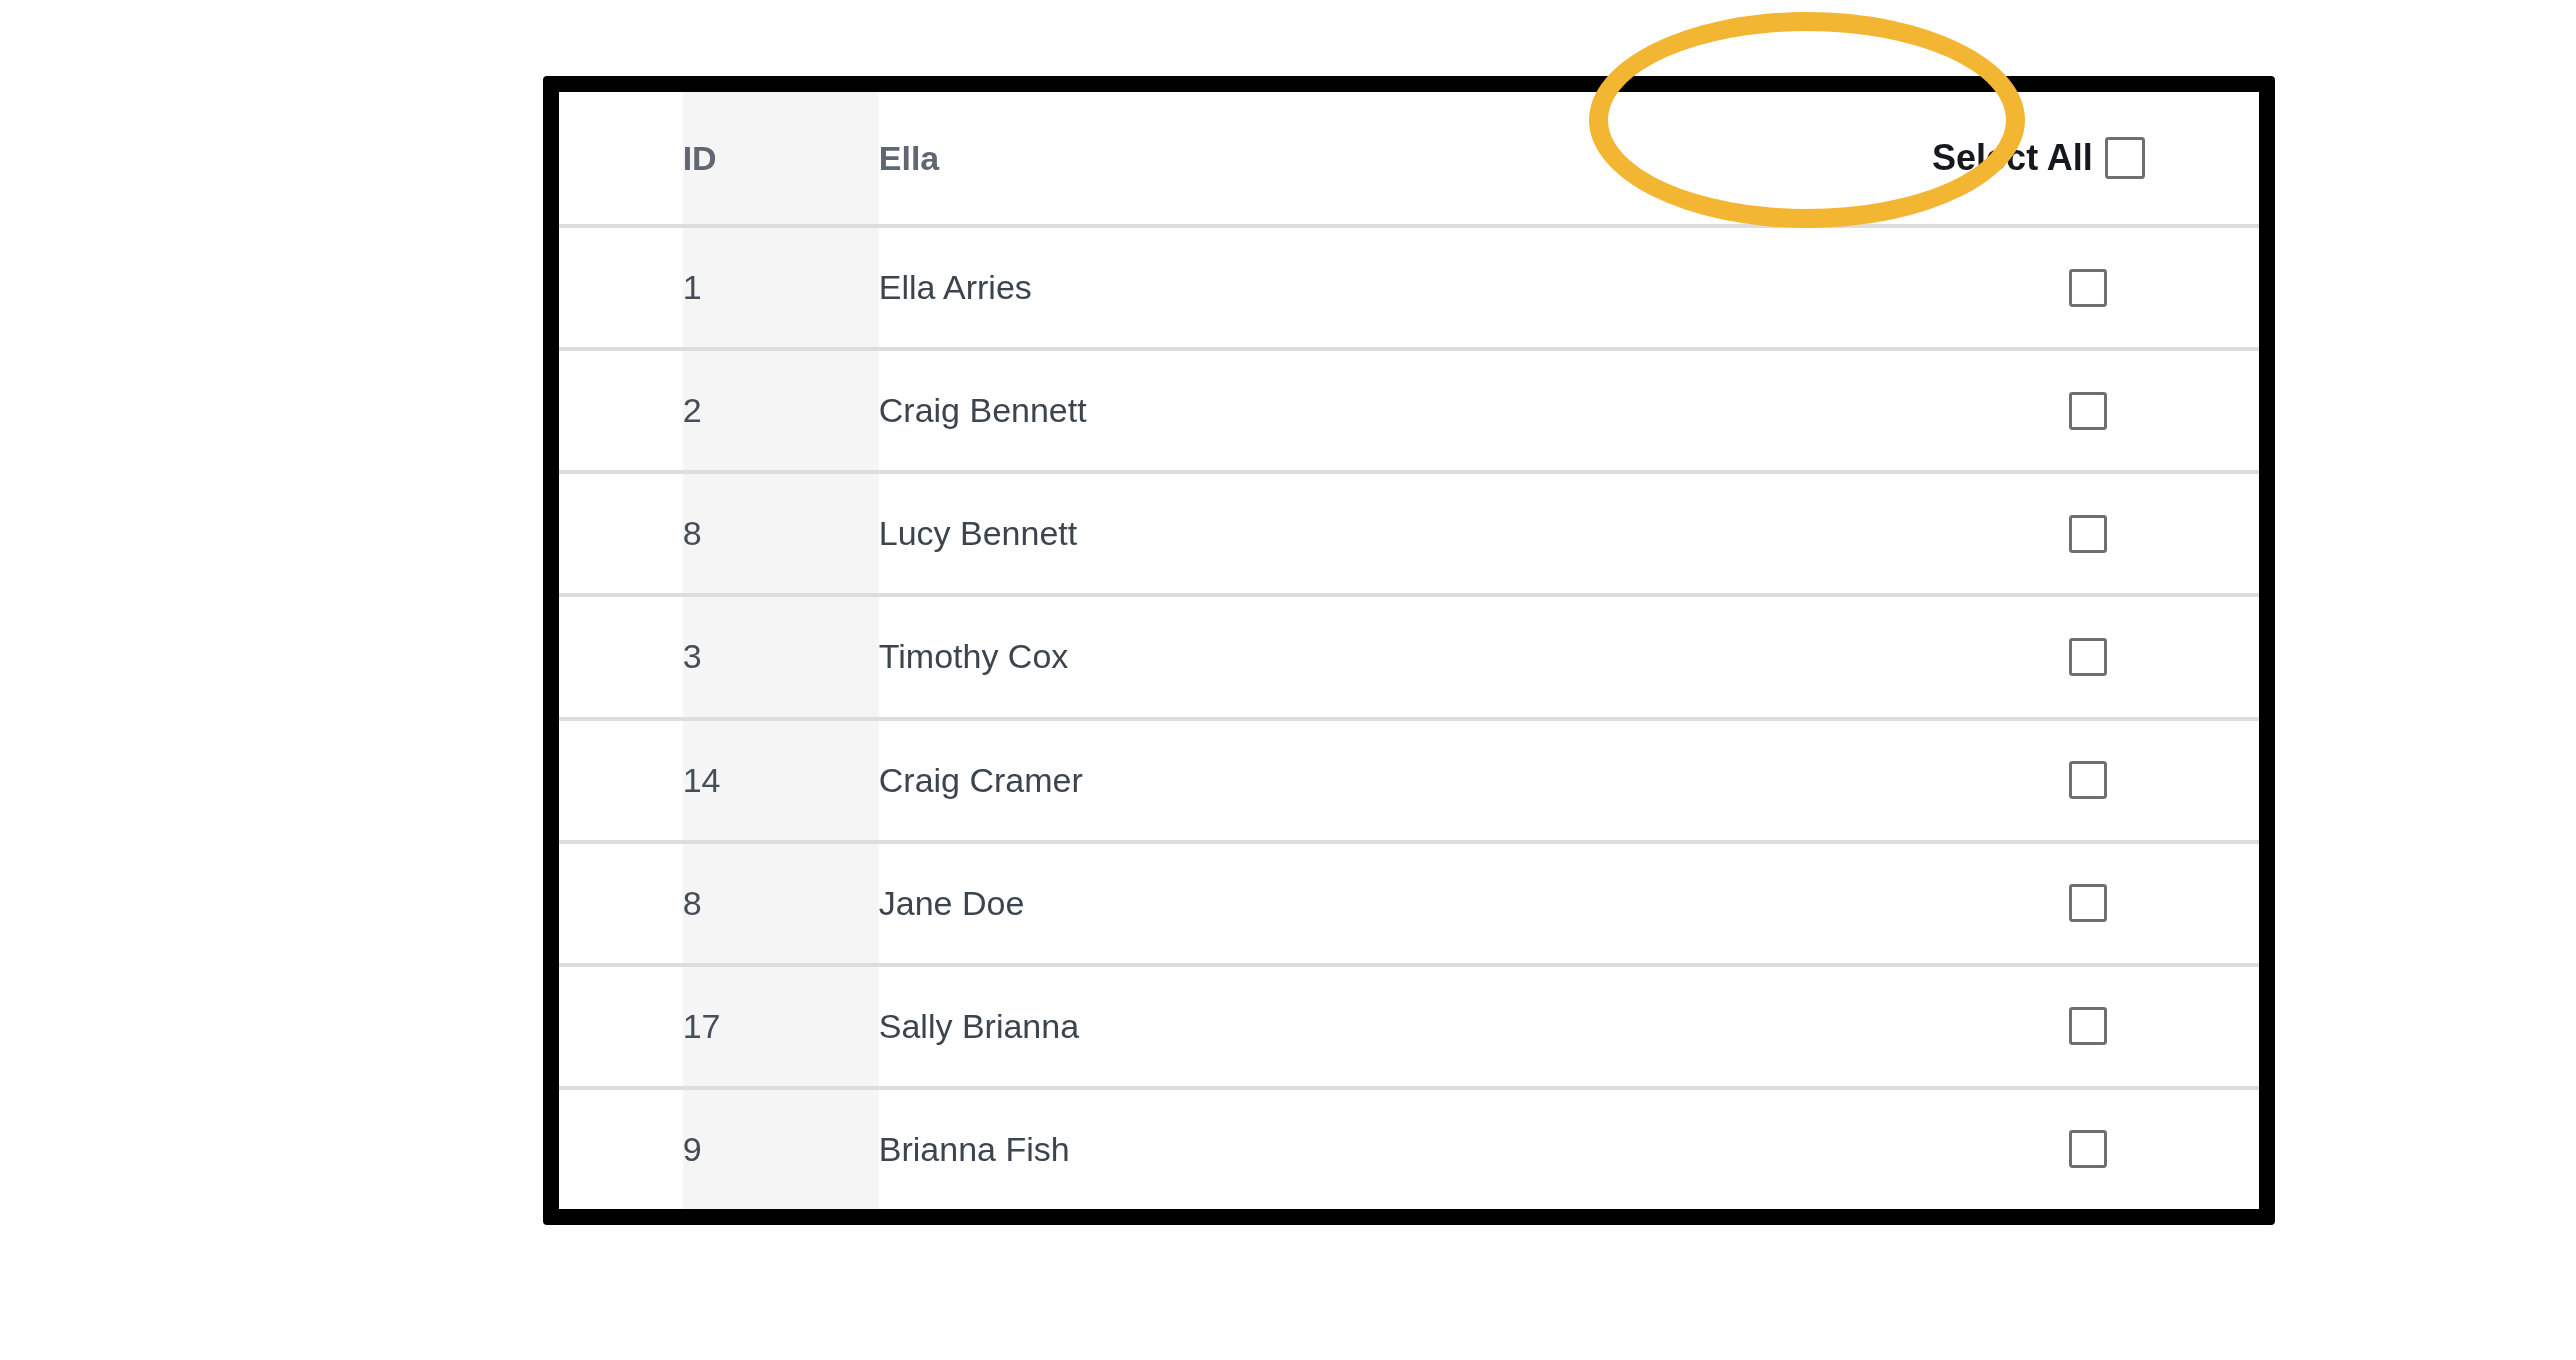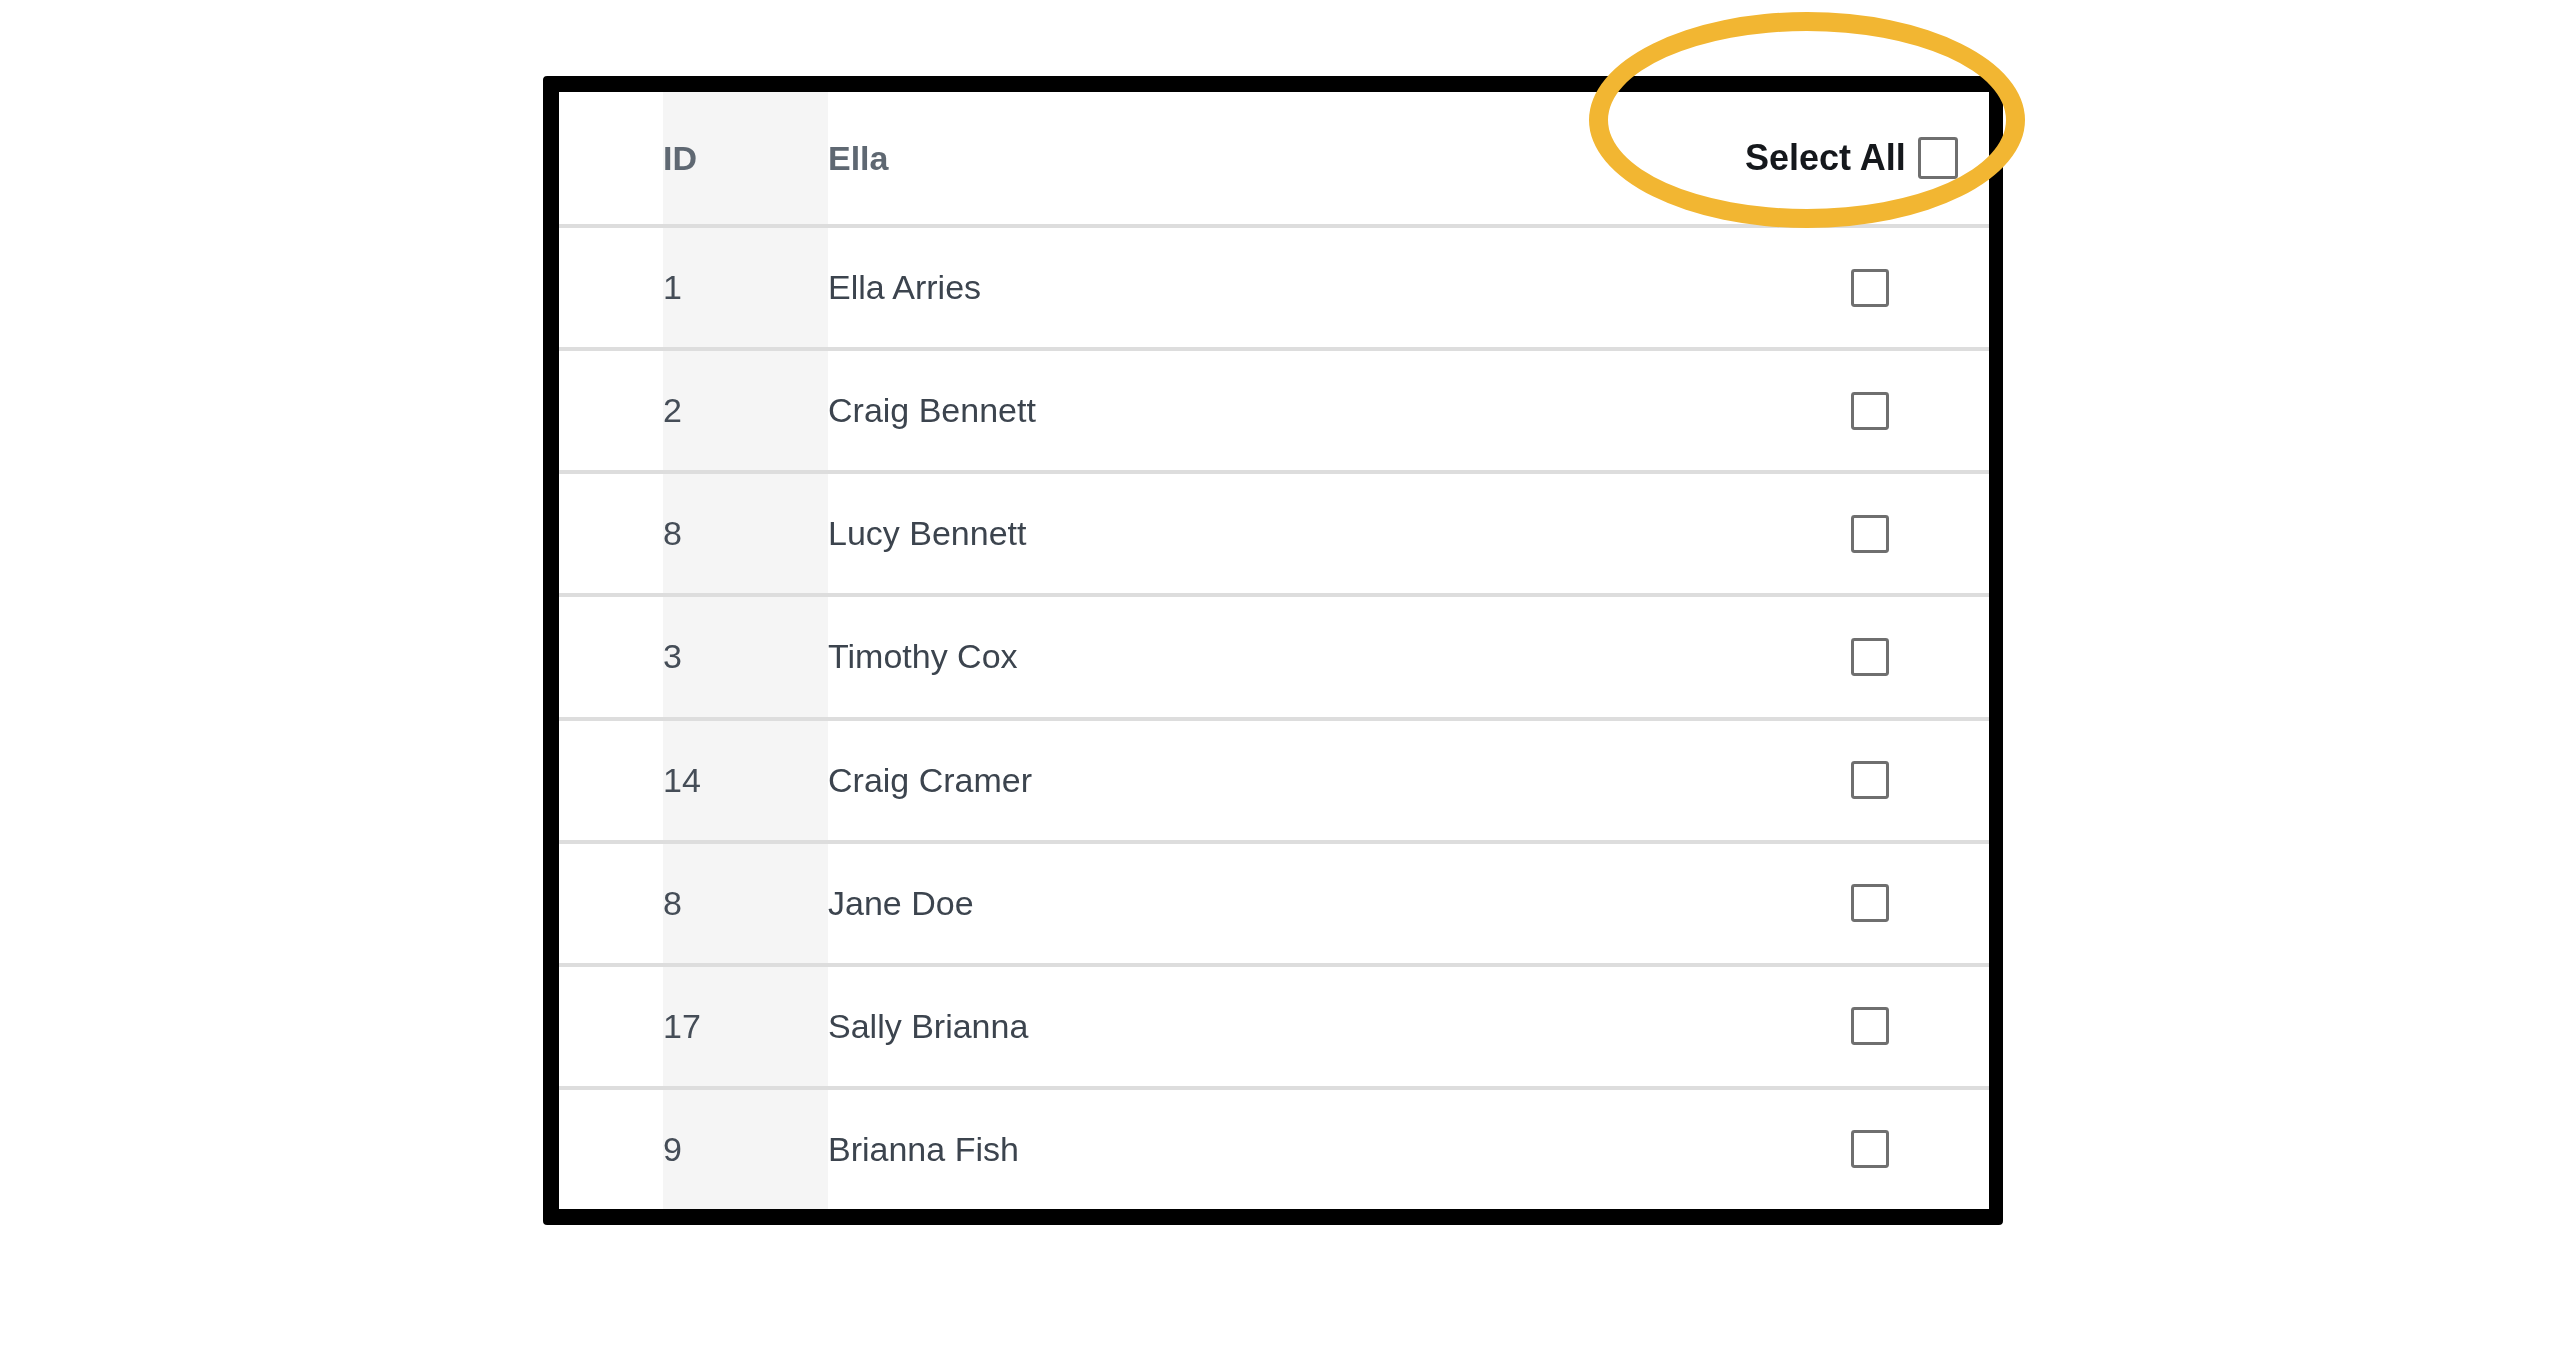--- a/index.html
+++ b/index.html
@@ -13,21 +13,21 @@
     position: relative;
     font-family: "Liberation Sans", sans-serif;
     overflow: hidden;
   }
 
   
   #screenshot-frame {
     position: absolute;
     left: 543px;
     top: 76px;
-    width: 1460px;
+    width: 1732px;
     height: 1149px;
     border: 16px solid #000000;
     border-radius: 4.1px;
     box-sizing: border-box;
     background: #0369a1;
   }
 
   
   #user-table {
     position: absolute;
@@ -87,21 +87,21 @@
     padding-left: 16.5px;
   }
 
   .cell-check {
     background: #ffffff;
     text-align: left;
     padding-left: 0;
   }
   .head-check {
     background: #ffffff;
-    text-align: center;
+    text-align: left;
     padding-right: 20.6px;
     white-space: nowrap;
   }
 
   .header-row th { height: 132px; }
   .data-row td   { height: 114px; }
 
   
   .checkbox {
     display: inline-block;

